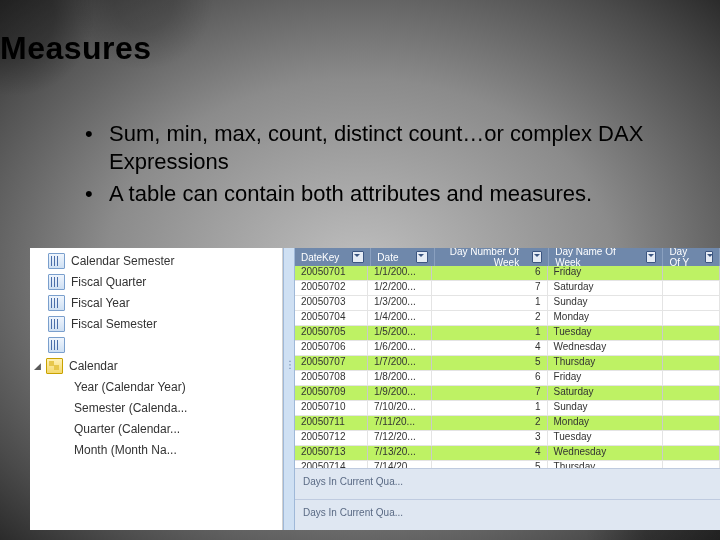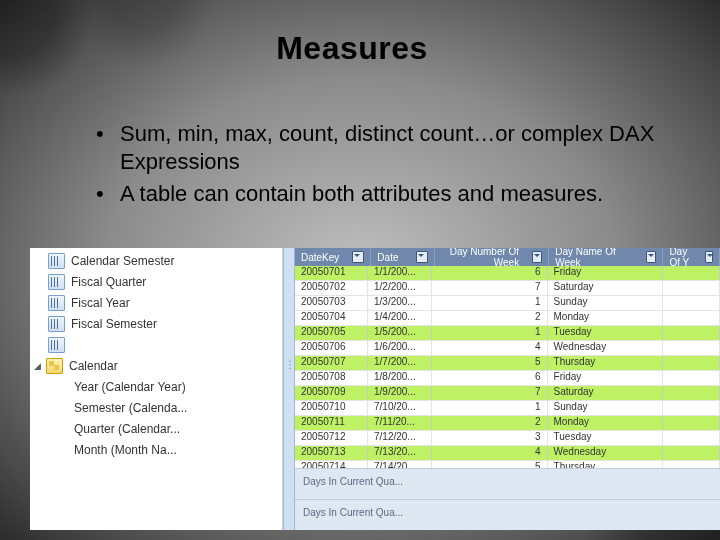--- a/index.html
+++ b/index.html
@@ -7,22 +7,22 @@
     background: radial-gradient(ellipse at center, #bfbfbf 0%, #8b8b8b 50%, #4a4a4a 85%, #2b2b2b 100%);
     position:relative;
   }
   
   .vignette { position:absolute; inset:0; pointer-events:none;
     background:
       radial-gradient(circle at 2% 3%, rgba(0,0,0,.25) 0 40px, transparent 80px),
       radial-gradient(circle at 98% 98%, rgba(0,0,0,.25) 0 60px, transparent 120px),
       radial-gradient(circle at 20% 0%, rgba(0,0,0,.15) 0 30px, transparent 70px);
   }
-  .title { position:absolute; top:30px; left:0; right:16px; text-align:center; font-size:32px; font-weight:bold; color:#000; letter-spacing:0.5px; }
-  .bullets { position:absolute; top:120px; left:96px; right:10px; font-size:22px; color:#000; line-height:1.28; }
+  .title { position:absolute; top:30px; left:0; right:16px; text-align:left; font-size:32px; font-weight:bold; color:#000; letter-spacing:0.5px; }
+  .bullets { position:absolute; top:120px; left:85px; right:10px; font-size:22px; color:#000; line-height:1.28; }
   .bullets ul { margin:0; padding:0; list-style:none; }
   .bullets li { position:relative; padding-left:24px; margin-bottom:4px; }
   .bullets li::before { content:"•"; position:absolute; left:0; top:0; }
   .bullets .li2 { padding-right:0; }
   .panel { position:absolute; top:248px; left:30px; right:0; bottom:10px; display:flex; background:#fff; }
   .fieldlist { width:252px; border-right:1px solid #d0d0d0; background:#fff; font-size:12px; color:#333; padding-top:2px; overflow:hidden; }
   .fieldrow { display:flex; align-items:center; height:21px; padding-left:18px; white-space:nowrap; overflow:hidden; text-overflow:ellipsis; }
   .fieldrow.hier { padding-left:4px; }
   .fieldrow.sub  { padding-left:44px; }
   .tri { width:10px; color:#5a5a5a; font-size:9px; margin-right:2px; }

